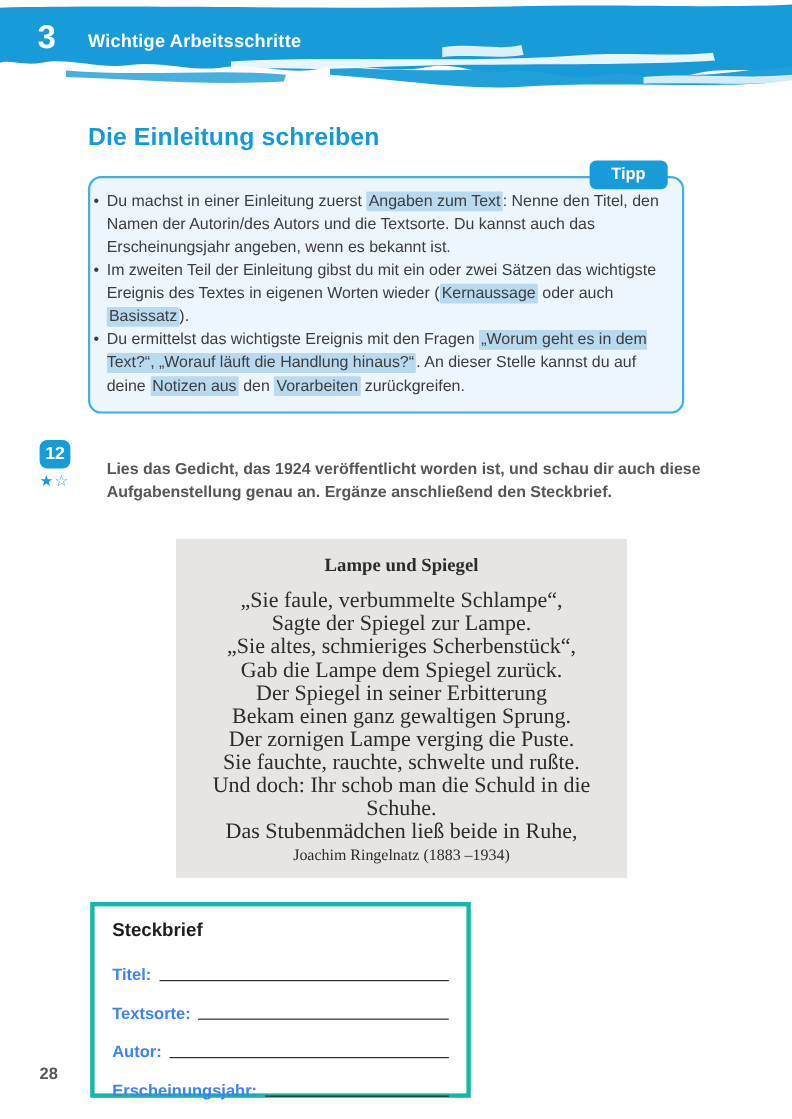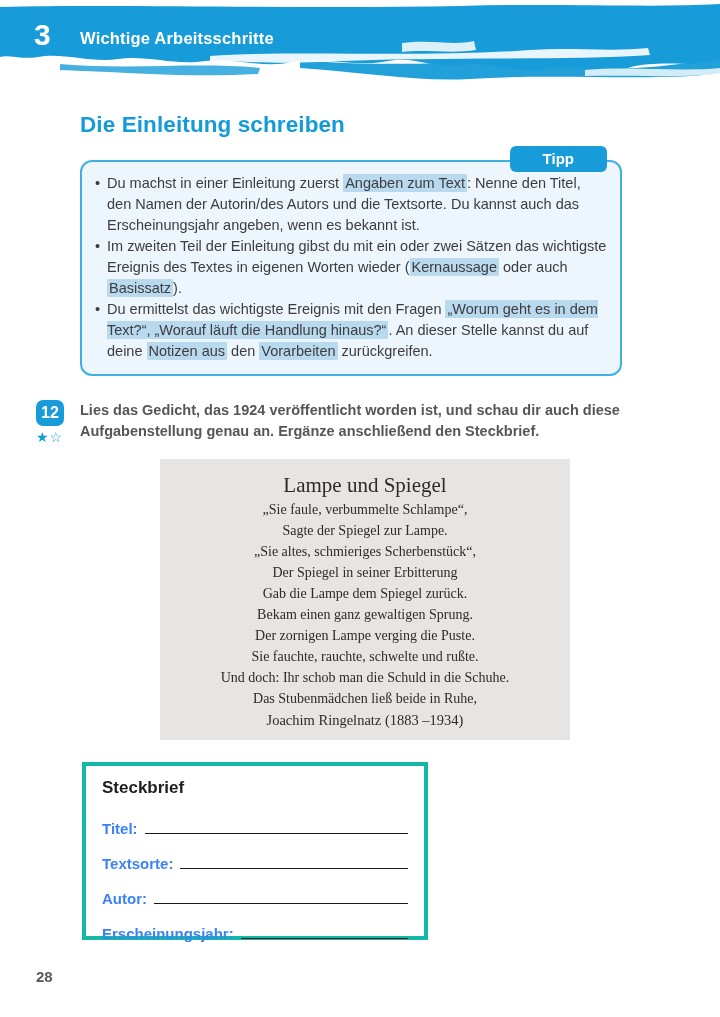--- a/index.html
+++ b/index.html
@@ -23,25 +23,25 @@
   
   .page-title{
     margin:17px 0 0 80px;color:#129bd8;
     font-size:22.5px;font-weight:bold;letter-spacing:.1px;
   }
   
   .tip-wrap{position:relative;margin:22px 0 0 80px;width:542px;}
   .tip-tab{
     position:absolute;top:-14px;right:15px;z-index:2;
     background:#189cd9;color:#ffffff;font-weight:bold;font-size:15px;
-    padding:4px 33px 5px;border-radius:6px;
+    padding:4px 20px 5px;border-radius:6px;
   }
   .tip-box{
     position:relative;border:2px solid #3fb0e0;border-radius:12px;
-    background:#edf6fc;padding:11px 13px 12px 12px;
+    background:#edf6fc;padding:11px 13px 12px 2px;
   }
   .tip-box ul{margin:0;padding:0;list-style:none;}
   .tip-box li{
     position:relative;padding-left:13px;
     font-size:14.5px;line-height:21px;color:#3d3d3f;
   }
   .tip-box li::before{content:"\2022";position:absolute;left:1px;top:0;}
   .hl{background:#b9d9ef;padding:1px 2px;border-radius:1px;}
   
   .exercise{display:flex;margin:24px 0 0 36px;}
@@ -54,22 +54,22 @@
   .ex-stars{margin-top:3px;color:#189cd9;font-size:14px;letter-spacing:1px;}
   .ex-text{
     width:562px;font-size:14.5px;font-weight:bold;line-height:21px;color:#56565a;
   }
   
   .poem{
     margin:14px 0 0 160px;width:410px;box-sizing:border-box;
     background:#e6e5e3;padding:14px 8px 11px;text-align:center;
     font-family:"Liberation Serif",serif;color:#2b2b2b;
   }
-  .poem-title{font-size:21px;font-weight:normal;margin-bottom:1px;}
-  .poem-line{font-size:14px;line-height:21px;}
+  .poem-title{font-size:17px;font-weight:bold;margin-bottom:12px;}
+  .poem-line{font-size:20px;line-height:21px;}
   .poem-author{font-size:14.5px;margin-top:3px;text-align:center;}
   
   .steckbrief{
     margin:22px 0 0 82px;width:346px;height:178px;box-sizing:border-box;
     border:4px solid #14b8a6;background:#ffffff;padding:12px 16px 0 16px;
   }
   .sb-title{font-size:17px;font-weight:bold;color:#1d1d1b;height:24px;}
   .sb-row{display:flex;align-items:flex-end;height:35px;}
   .sb-label{font-size:15px;font-weight:bold;color:#3b82f6;white-space:nowrap;}
   .sb-line{flex:1;border-bottom:1.6px solid #191919;margin-left:7px;margin-bottom:3px;}
@@ -119,30 +119,30 @@
       <li><span>Du ermittelst das wichtigste Ereignis mit den Fragen </span><span class="hl">„Worum geht es in dem Text?“, „Worauf läuft die Handlung hinaus?“</span><span>. An dieser Stelle kannst du auf deine </span><span class="hl">Notizen aus</span><span> den </span><span class="hl">Vorarbeiten</span><span> zurückgreifen.</span></li>
     </ul>
   </div>
 </section>
 
 <section class="exercise">
   <div class="ex-left">
     <div class="ex-badge">12</div>
     <div class="ex-stars">★☆</div>
   </div>
-  <p class="ex-text" style="margin:0">Lies das Gedicht, das 1924 veröffentlicht worden ist, und schau dir auch diese Aufgabenstellung genau an. Ergänze anschließend den Steckbrief.</p>
+  <p class="ex-text" style="margin:17px">Lies das Gedicht, das 1924 veröffentlicht worden ist, und schau dir auch diese Aufgabenstellung genau an. Ergänze anschließend den Steckbrief.</p>
 </section>
 
 <section class="poem">
   <div class="poem-title">Lampe und Spiegel</div>
   <div class="poem-line">„Sie faule, verbummelte Schlampe“,</div>
   <div class="poem-line">Sagte der Spiegel zur Lampe.</div>
   <div class="poem-line">„Sie altes, schmieriges Scherbenstück“,</div>
+  <div class="poem-line">Gab die Lampe dem Spiegel zurück.</div>
   <div class="poem-line">Der Spiegel in seiner Erbitterung</div>
-  <div class="poem-line">Gab die Lampe dem Spiegel zurück.</div>
   <div class="poem-line">Bekam einen ganz gewaltigen Sprung.</div>
   <div class="poem-line">Der zornigen Lampe verging die Puste.</div>
   <div class="poem-line">Sie fauchte, rauchte, schwelte und rußte.</div>
   <div class="poem-line">Und doch: Ihr schob man die Schuld in die Schuhe.</div>
   <div class="poem-line">Das Stubenmädchen ließ beide in Ruhe,</div>
   <div class="poem-author">Joachim Ringelnatz (1883 –1934)</div>
 </section>
 
 <section class="steckbrief">
   <div class="sb-title">Steckbrief</div>

